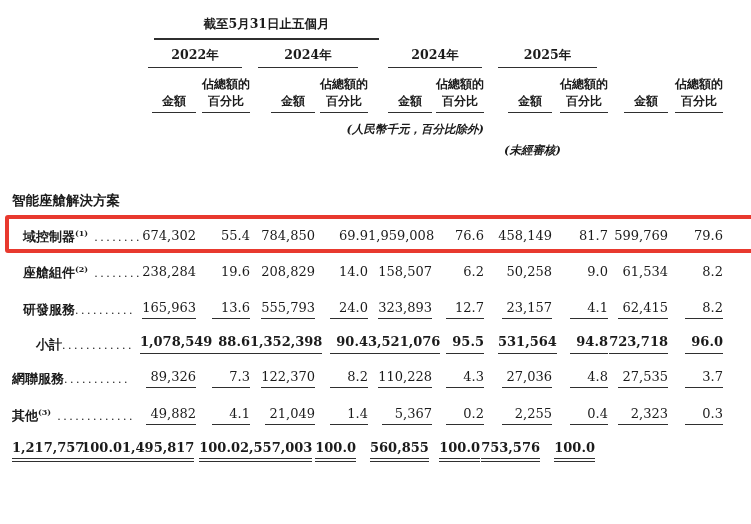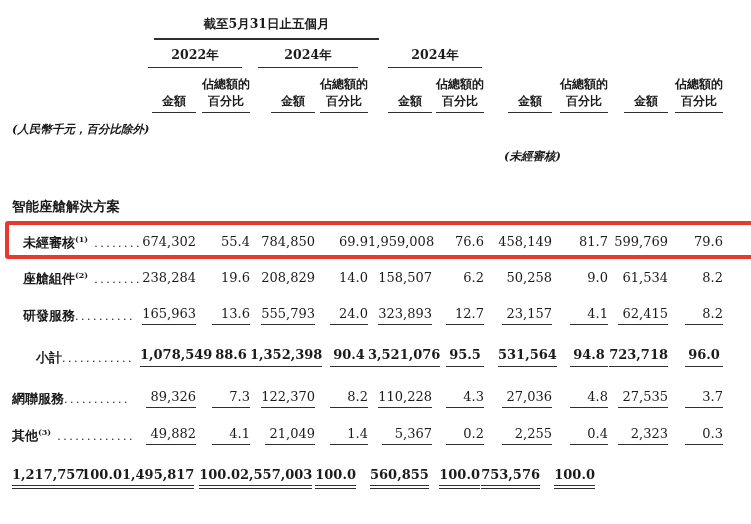--- a/index.html
+++ b/index.html
@@ -16,35 +16,35 @@
   .ycell .yline{margin:0 8px;border-bottom:1.5px solid #2f2f2f;text-align:center;
            font-weight:700;font-size:12.5px;padding-bottom:3px;white-space:nowrap;}
   .chrow{margin-top:8px;}
   .num{text-align:right;}
   .ch{display:inline-block;border-bottom:1.5px solid #2f2f2f;padding-bottom:2px;
       text-align:center;font-weight:700;font-size:12px;line-height:1.4;white-space:nowrap;}
   .ch.amt{min-width:44px;}
   .ch.pct{min-width:36px;}
   .noterow{display:flex;margin-top:9px;}
   .note{font-style:italic;font-weight:700;font-size:11.5px;white-space:nowrap;}
-  .unit-span{width:472px;text-align:left;}
-  .unaud-row{margin-top:12px;margin-left:492px;}
+  .unit-span{width:472px;text-align:right;}
+  .unaud-row{margin-top:6px;margin-left:492px;}
   .sectionrow{margin-top:34px;font-weight:700;font-size:13.5px;}
   .drow{display:flex;align-items:flex-end;margin-top:15px;position:relative;}
-  .drow.sp{margin-top:19px;}
+  .drow.sp{margin-top:12px;}
   .labelcell{width:128px;font-weight:700;font-size:13px;white-space:nowrap;overflow:hidden;}
   .ind1{padding-left:11px;}
   .ind2{padding-left:24px;}
   .dots{font-weight:400;font-size:11px;letter-spacing:2.5px;}
   sup{font-size:8px;font-weight:700;vertical-align:super;}
   .val{display:inline-block;font-size:13px;text-align:right;padding-bottom:2px;
        white-space:nowrap;line-height:1.25;}
   .val.amt{min-width:50px;}
   .val.pct{min-width:38px;}
-  .bold .val{font-weight:700;text-align:center;}
+  .bold .val{font-weight:700;}
   .u1 .val{border-bottom:1.5px solid #2f2f2f;}
   .u2 .val{border-bottom:4px double #2f2f2f;}
   .hlbox{position:absolute;left:-7px;right:-8px;top:-10px;bottom:-7px;
          border:4px solid #e8392e;border-radius:3px;pointer-events:none;}
 </style>
 </head>
 <body>
 
 <div class="page">
 
@@ -58,20 +58,23 @@
     <div class="cell lblcol"></div>
     <div class="cell ycell" style="width:110px">
       <div class="yline">2022年</div>
       </div>
     <div class="cell ycell" style="width:116px">
       <div class="yline">2024年</div>
       </div>
     <div class="cell gapcell"></div>
     <div class="cell ycell" style="width:110px">
       <div class="yline">2024年</div>
+      </div>
+    <div class="cell ycell" style="width:115px">
+      <div class="yline">2025年</div>
       </div>
   </div>
 
   <div class="hrow chrow" id="colheads">
       <div class="cell lblcol"></div>
       <div class="cell num" style="width:56px"><span class="ch amt"><span>金額</span></span></div>
       <div class="cell num" style="width:54px"><span class="ch pct"><span style="display:block">佔總額的</span><span style="display:block">百分比</span></span></div>
       <div class="cell num" style="width:65px"><span class="ch amt"><span>金額</span></span></div>
       <div class="cell num" style="width:53px"><span class="ch pct"><span style="display:block">佔總額的</span><span style="display:block">百分比</span></span></div>
       <div class="cell num" style="width:64px"><span class="ch amt"><span>金額</span></span></div>
@@ -88,21 +91,21 @@
   </div>
   <div class="noterow unaud-row">
     <div class="cell note">(未經審核)</div>
   </div>
 
   <div class="sectionrow">智能座艙解決方案</div>
 
   <div id="rows">
       <div class="drow">
         <div class="hlbox"></div>
-        <div class="cell labelcell ind1"><span>未經審核</span><sup>(1)</sup><span class="dots"> ........</span></div>
+        <div class="cell labelcell ind1"><span>域控制器</span><sup>(1)</sup><span class="dots"> ........</span></div>
         <div class="cell num" style="width:56px"><span class="val amt">674,302</span></div>
         <div class="cell num" style="width:54px"><span class="val pct">55.4</span></div>
         <div class="cell num" style="width:65px"><span class="val amt">784,850</span></div>
         <div class="cell num" style="width:53px"><span class="val pct">69.9</span></div>
         <div class="cell num" style="width:64px"><span class="val amt">1,959,008</span></div>
         <div class="cell num" style="width:52px"><span class="val pct">76.6</span></div>
         <div class="cell gapcell"></div>
         <div class="cell num" style="width:54px"><span class="val amt">458,149</span></div>
         <div class="cell num" style="width:56px"><span class="val pct">81.7</span></div>
         <div class="cell num" style="width:60px"><span class="val amt">599,769</span></div>

